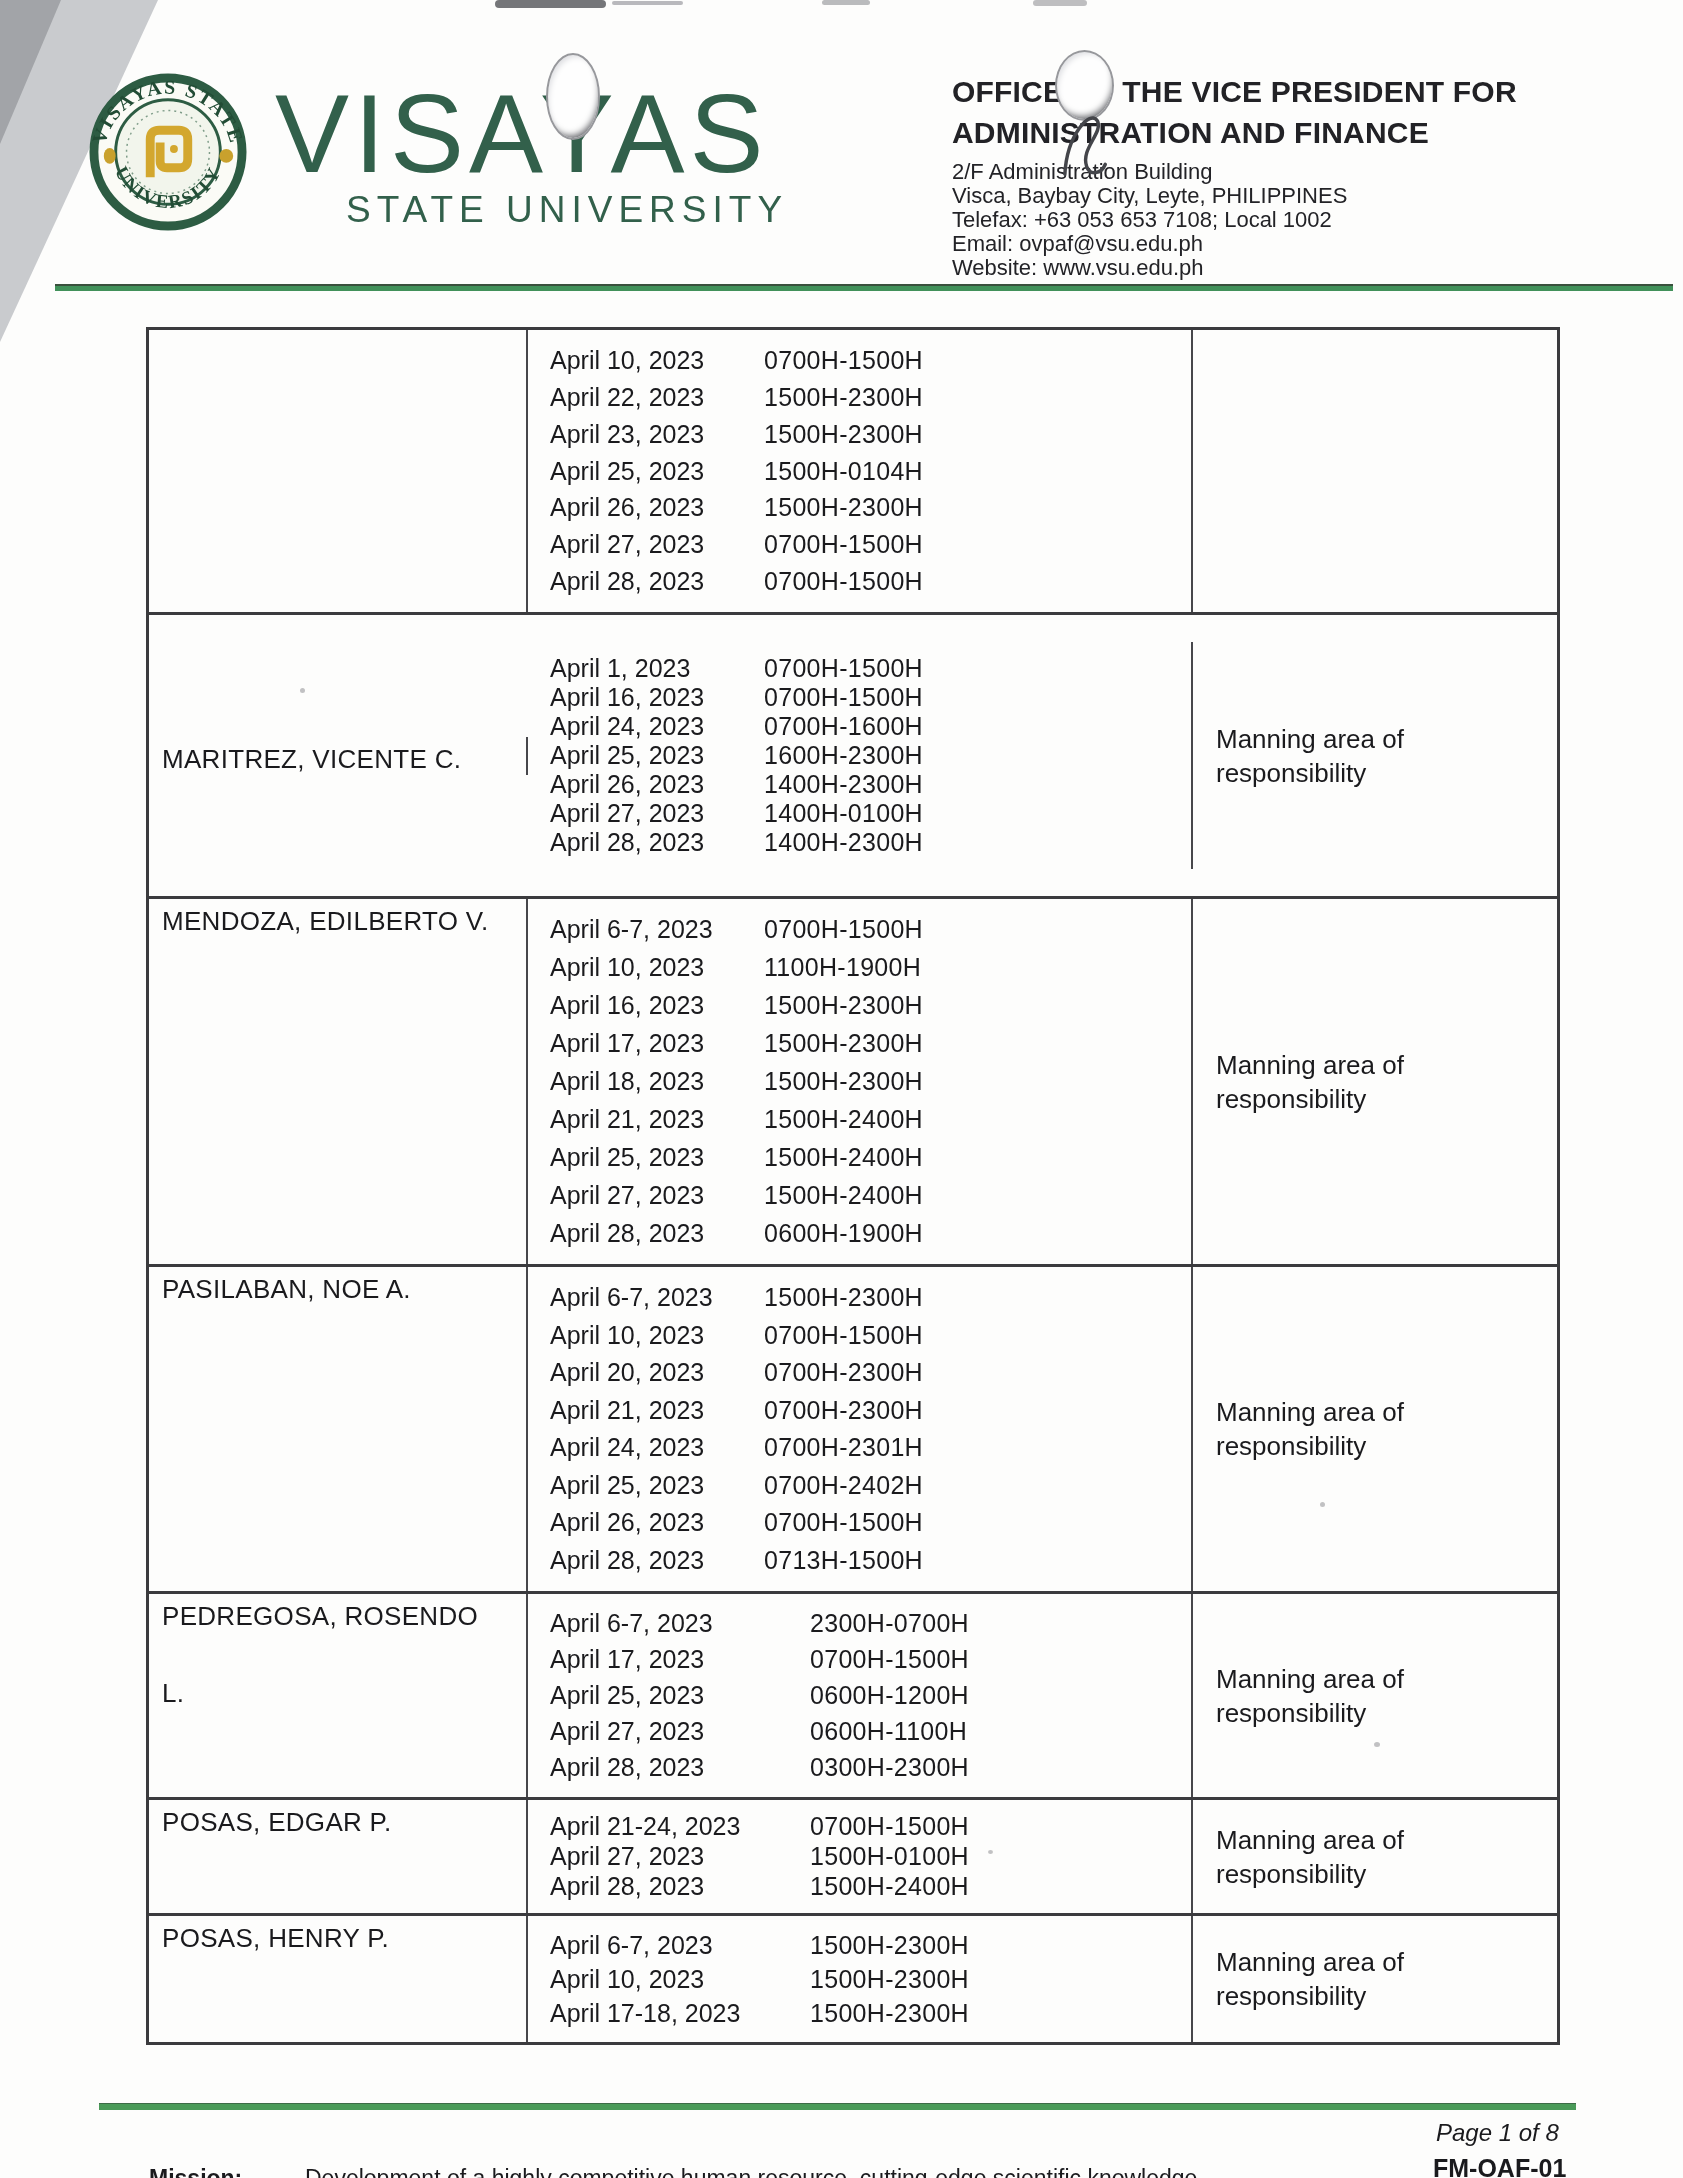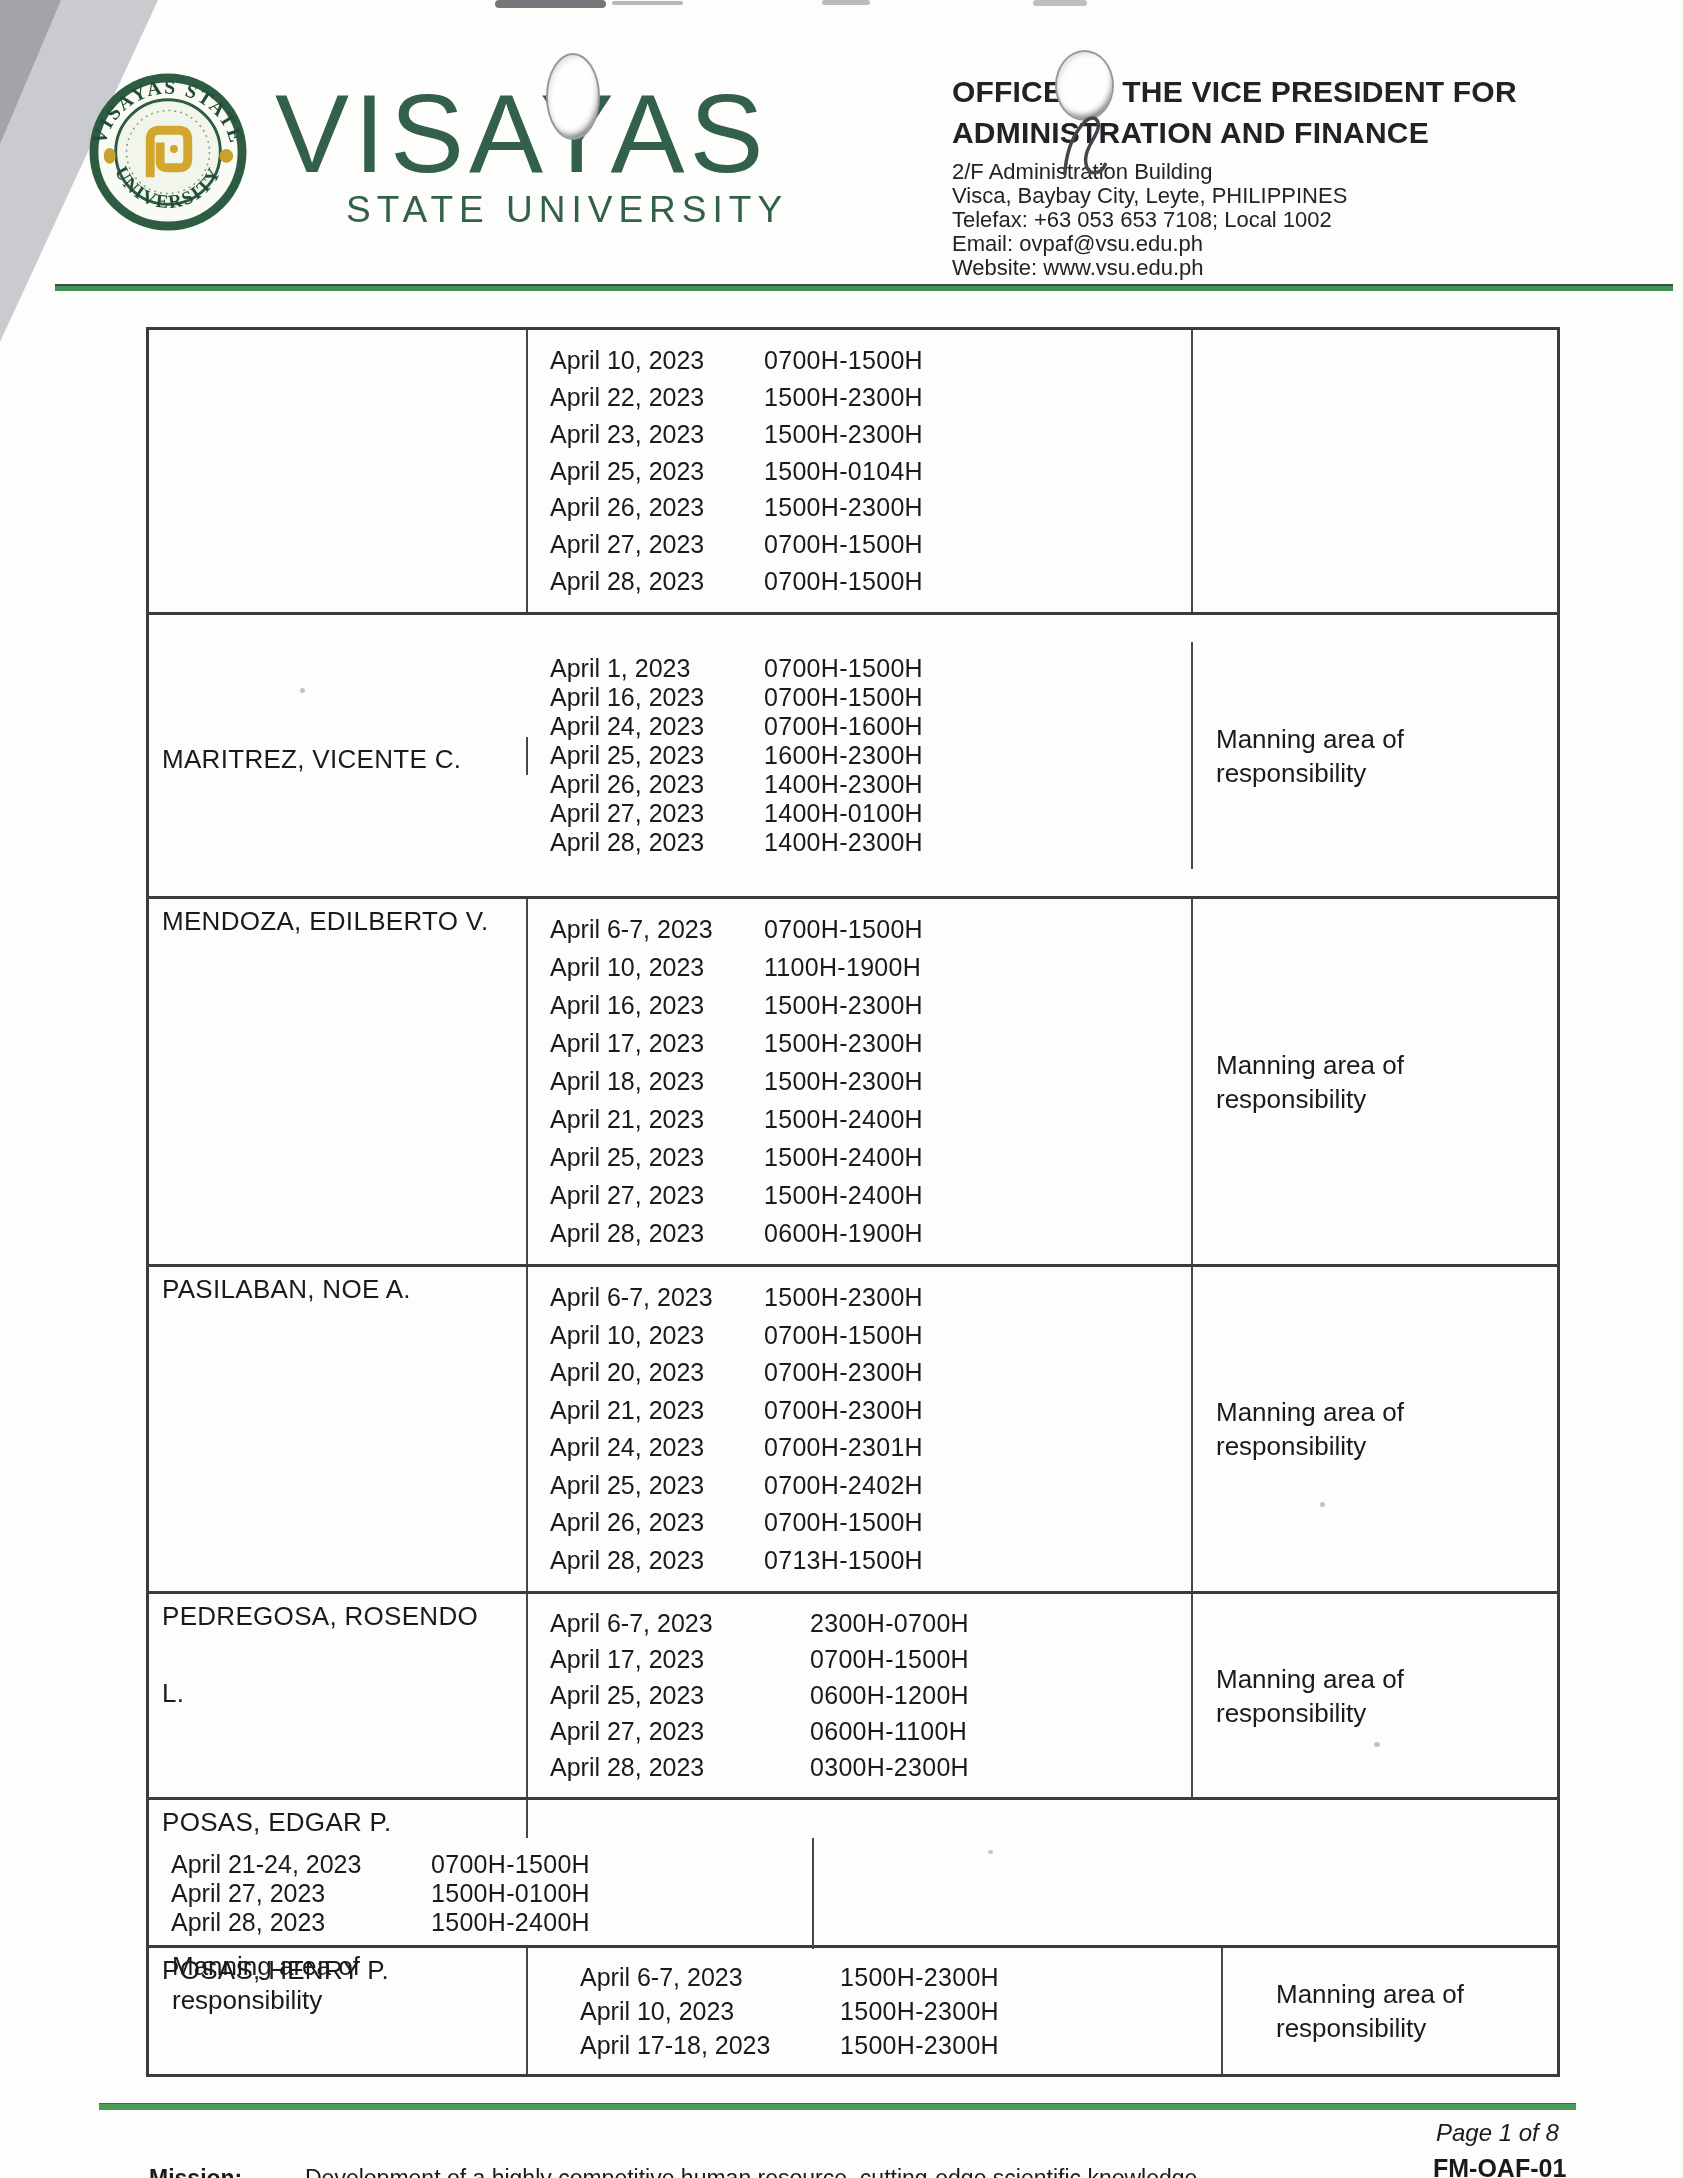--- a/index.html
+++ b/index.html
@@ -24,27 +24,27 @@
   .office-block{position:absolute;left:952px;top:71px;}
   .office-title{font-size:30px;font-weight:bold;line-height:41px;color:#222226;letter-spacing:0.2px;}
   .office-addr{margin-top:7px;font-size:22px;line-height:24px;color:#232327;}
   .rule-top{position:absolute;left:55px;top:284px;width:1618px;height:5px;background:#41915a;
     border-top:2px solid #39503d;}
 
   
   .sched-table{position:absolute;left:146px;top:327px;width:1414px;border:3px solid #3b3b3e;
     box-sizing:border-box;}
   .tsection{display:flex;border-bottom:3px solid #3b3b3e;box-sizing:border-box;}
-  .tsection:last-child{border-bottom:none;gap:30px;}
+  .tsection:last-child{border-bottom:none;}
   .tsection:nth-child(1){height:285px;}
   .tsection:nth-child(2){height:284px;align-items:center;}
   .tsection:nth-child(3){height:368px;}
   .tsection:nth-child(4){height:327px;}
   .tsection:nth-child(5){height:206px;}
-  .tsection:nth-child(6){height:148px;flex-direction:column;}
+  .tsection:nth-child(6){height:116px;}
   .tsection:nth-child(7){height:126px;}
   .cell-name{width:379px;border-right:2px solid #47474b;box-sizing:border-box;
     padding:7px 10px 0 13px;font-size:26px;letter-spacing:0.3px;}
   .cell-name .nm-line + .nm-line{margin-top:46px;}
   .cell-sched{width:665px;border-right:2px solid #47474b;box-sizing:border-box;
     display:flex;flex-direction:column;justify-content:space-evenly;padding:12px 0;}
   .trow{display:flex;align-items:center;flex:1;}
   .trow .date{margin-left:22px;width:214px;font-size:25px;}
   .trow .time{font-size:25px;letter-spacing:0.3px;}
   .tsection.indent .trow .time{margin-left:46px;}

